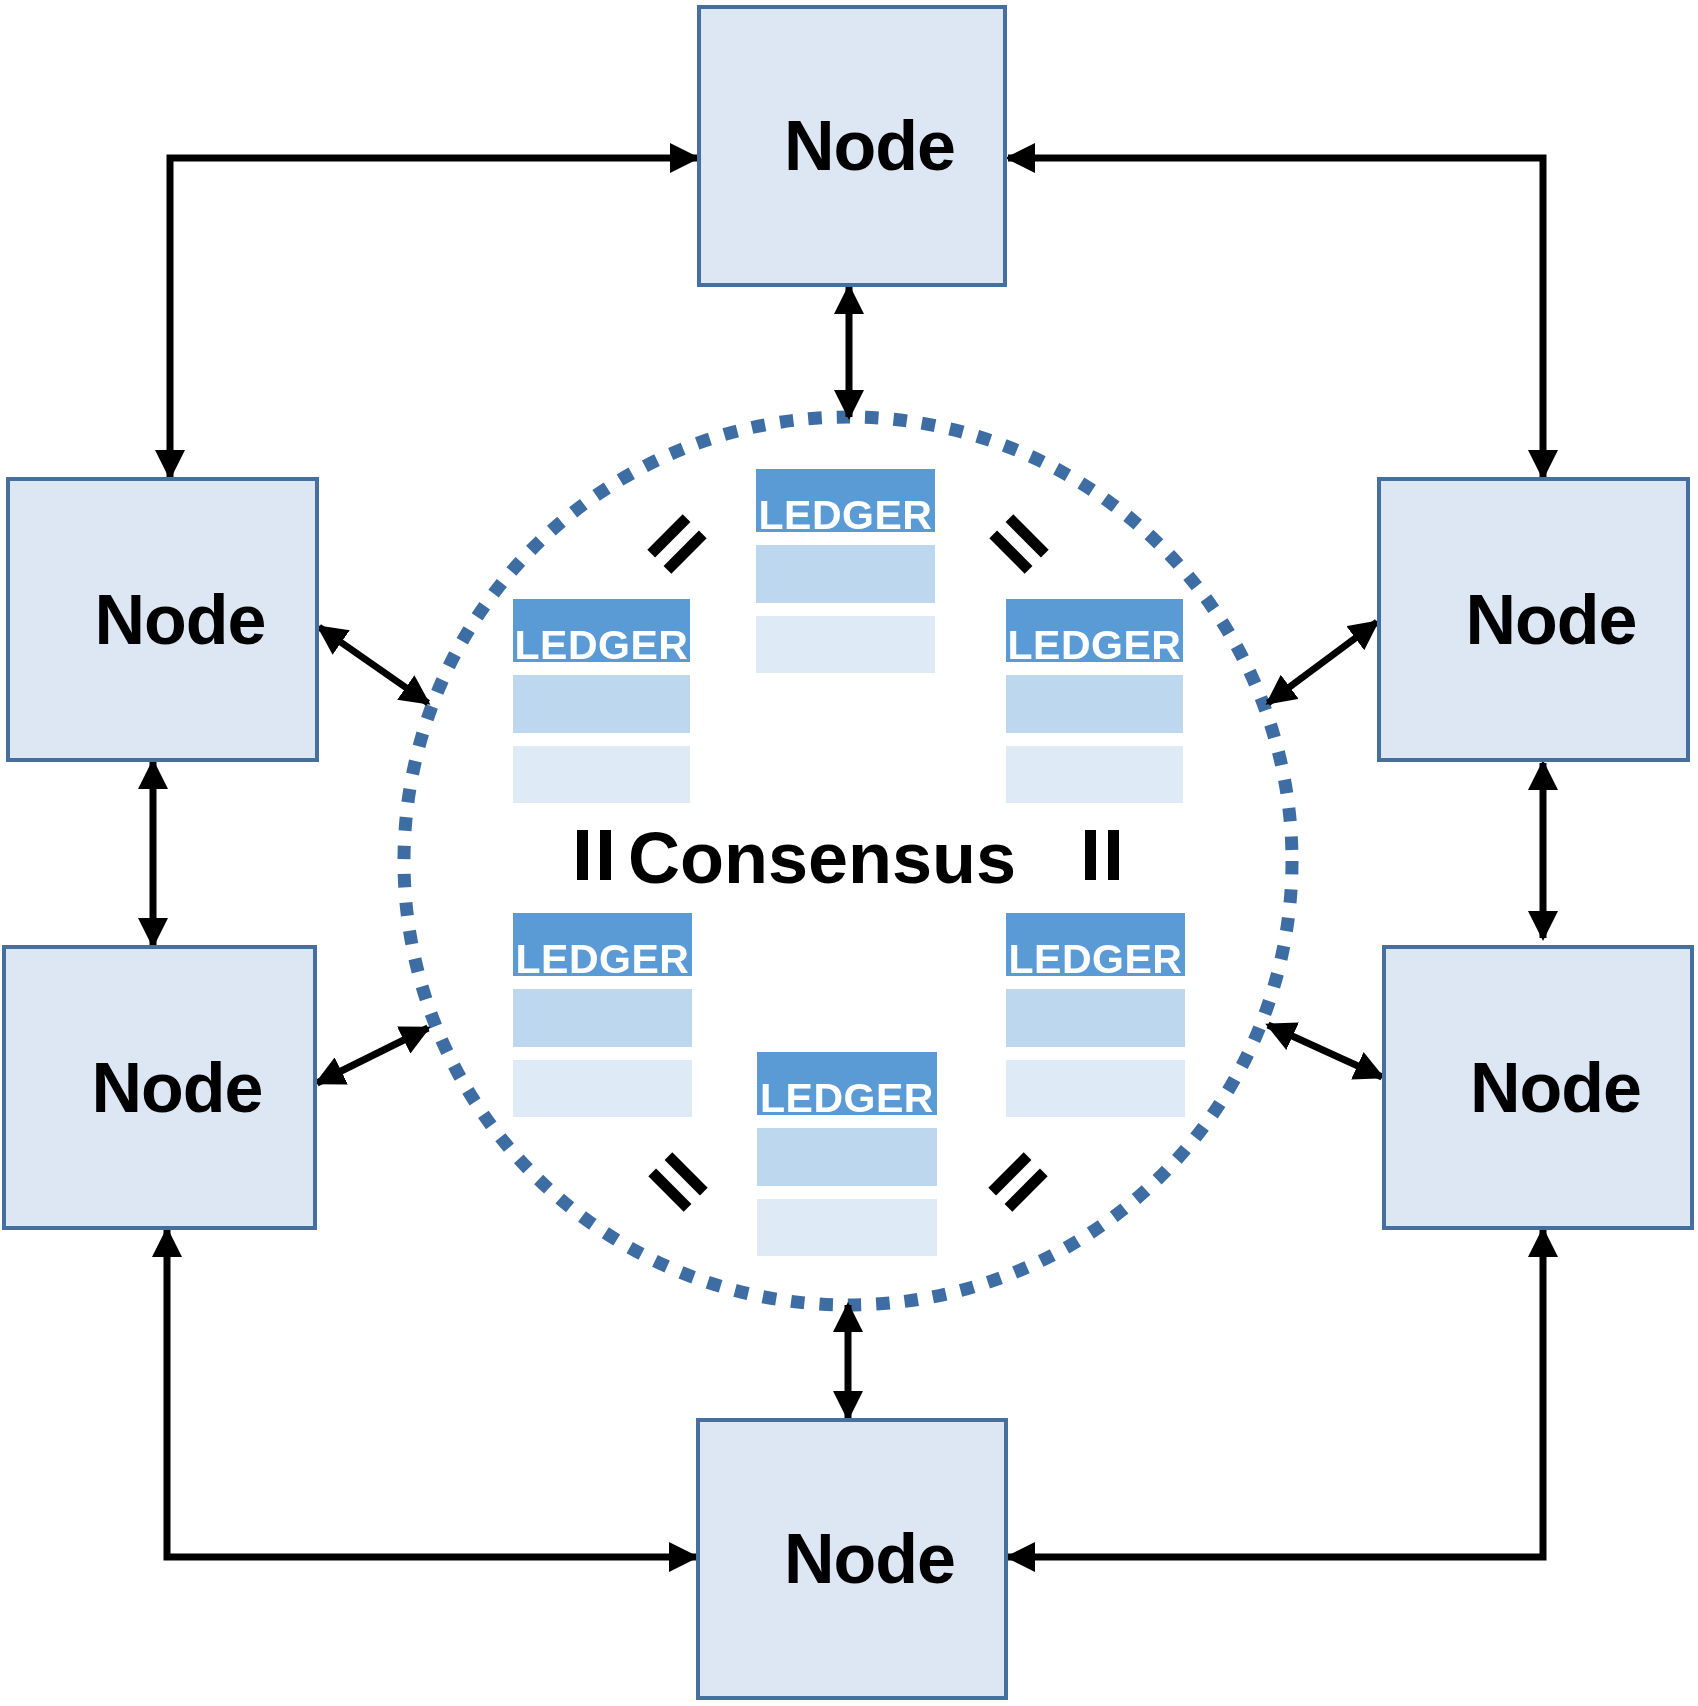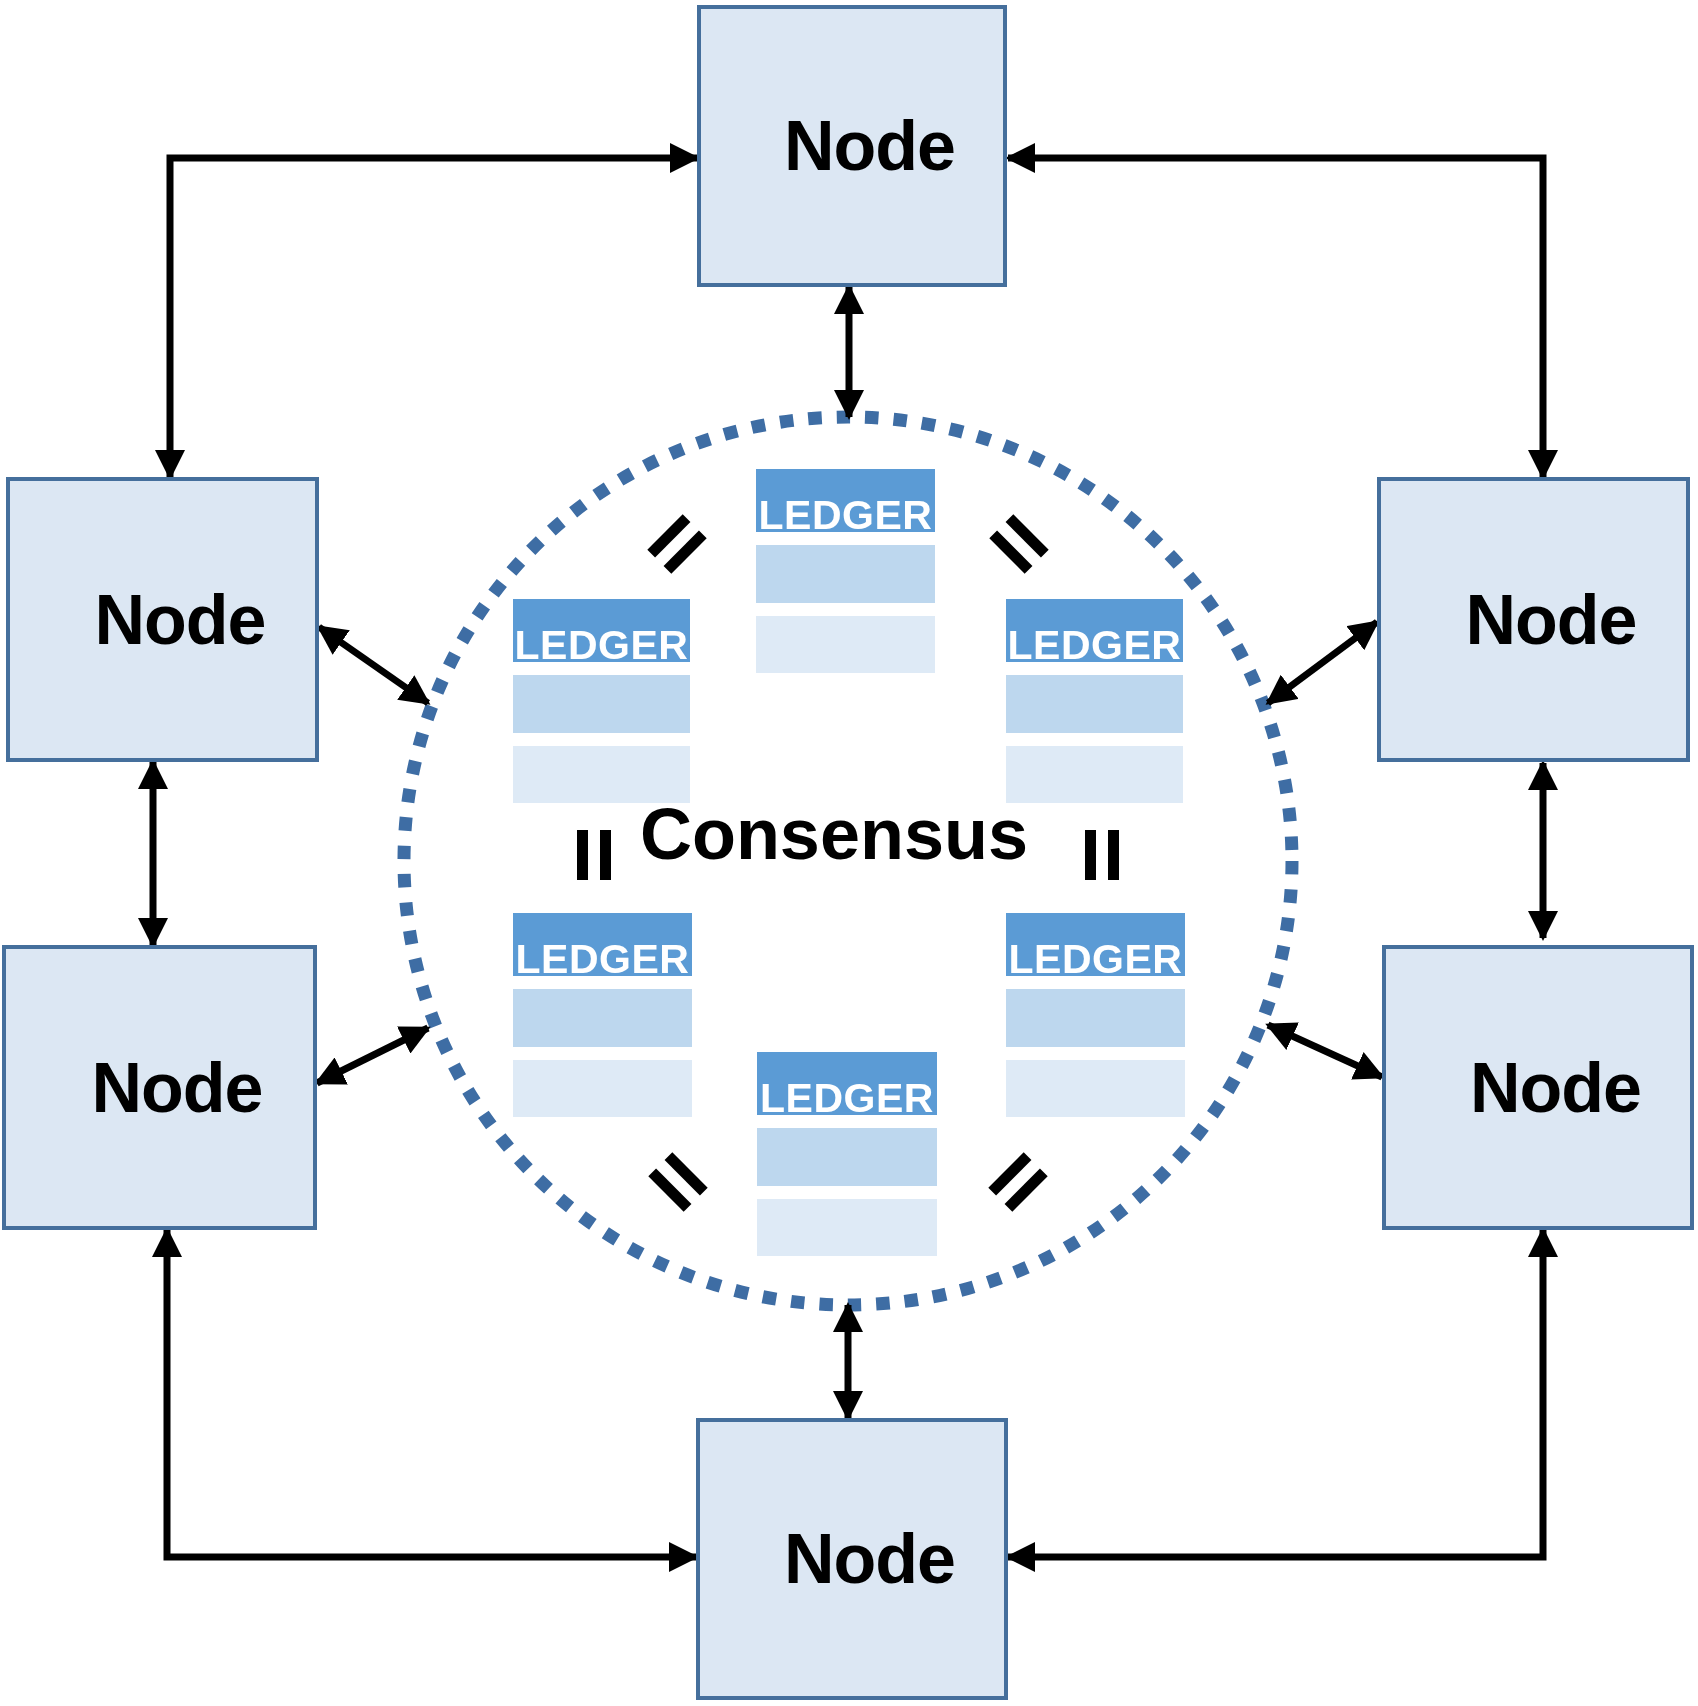--- a/index.html
+++ b/index.html
@@ -33,22 +33,22 @@
   }
   .ledger-header span{
     color:#ffffff;font-size:41px;font-weight:600;letter-spacing:0.5px;margin-top:30px;
   }
   .ledger-row{height:58px;margin-top:13px;}
   .row-a{background:var(--ledger-row-a,#bdd7ee);}
   .row-b{background:var(--ledger-row-b,#deeaf6);height:57px;}
 
   
   .consensus{
-    position:absolute;left:628px;top:794px;width:400px;height:80px;
-    line-height:80px;text-align:right;
+    position:absolute;left:628px;top:818px;width:400px;height:80px;
+    line-height:80px;text-align:left;
     font-size:72px;font-weight:700;color:var(--text,#000);
   }
 
   
   .equals{position:absolute;width:50px;height:34px;}
   .equals .bar{width:50px;height:11px;background:var(--arrow,#000);}
   .equals .bar:first-child{margin-bottom:12px;}
 
   svg{display:block;}
   .conn{stroke:var(--arrow,#000);stroke-width:7;fill:none;}

